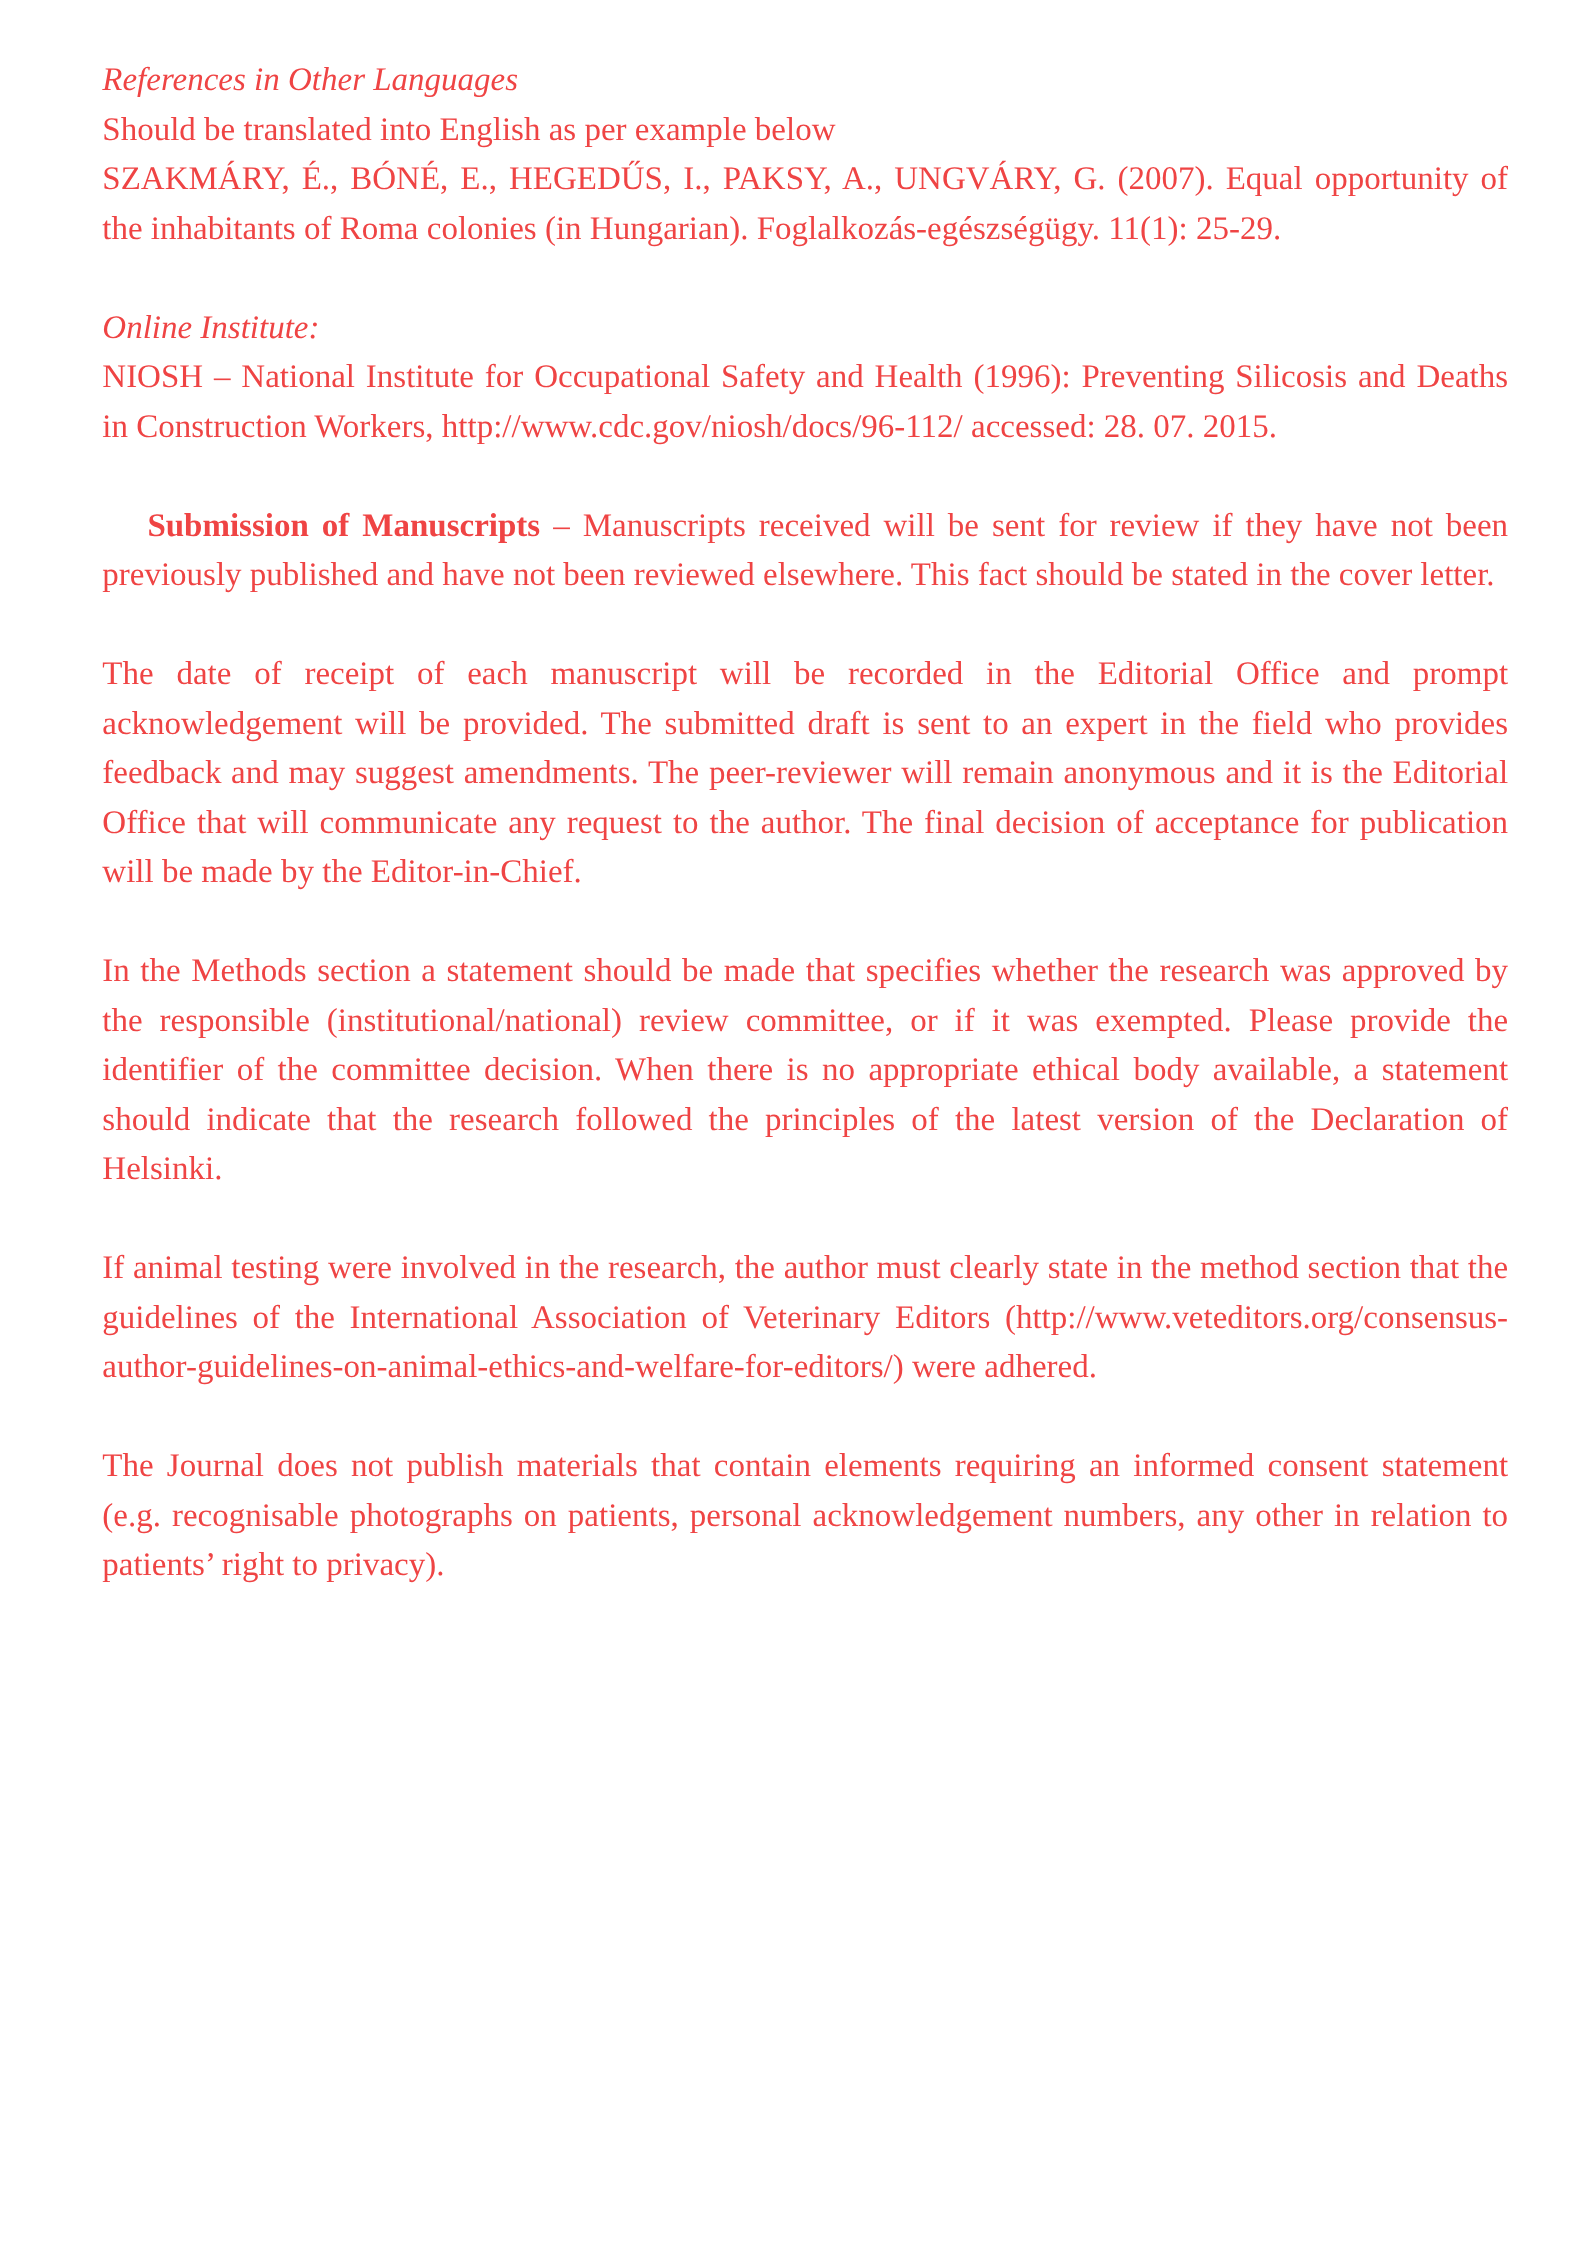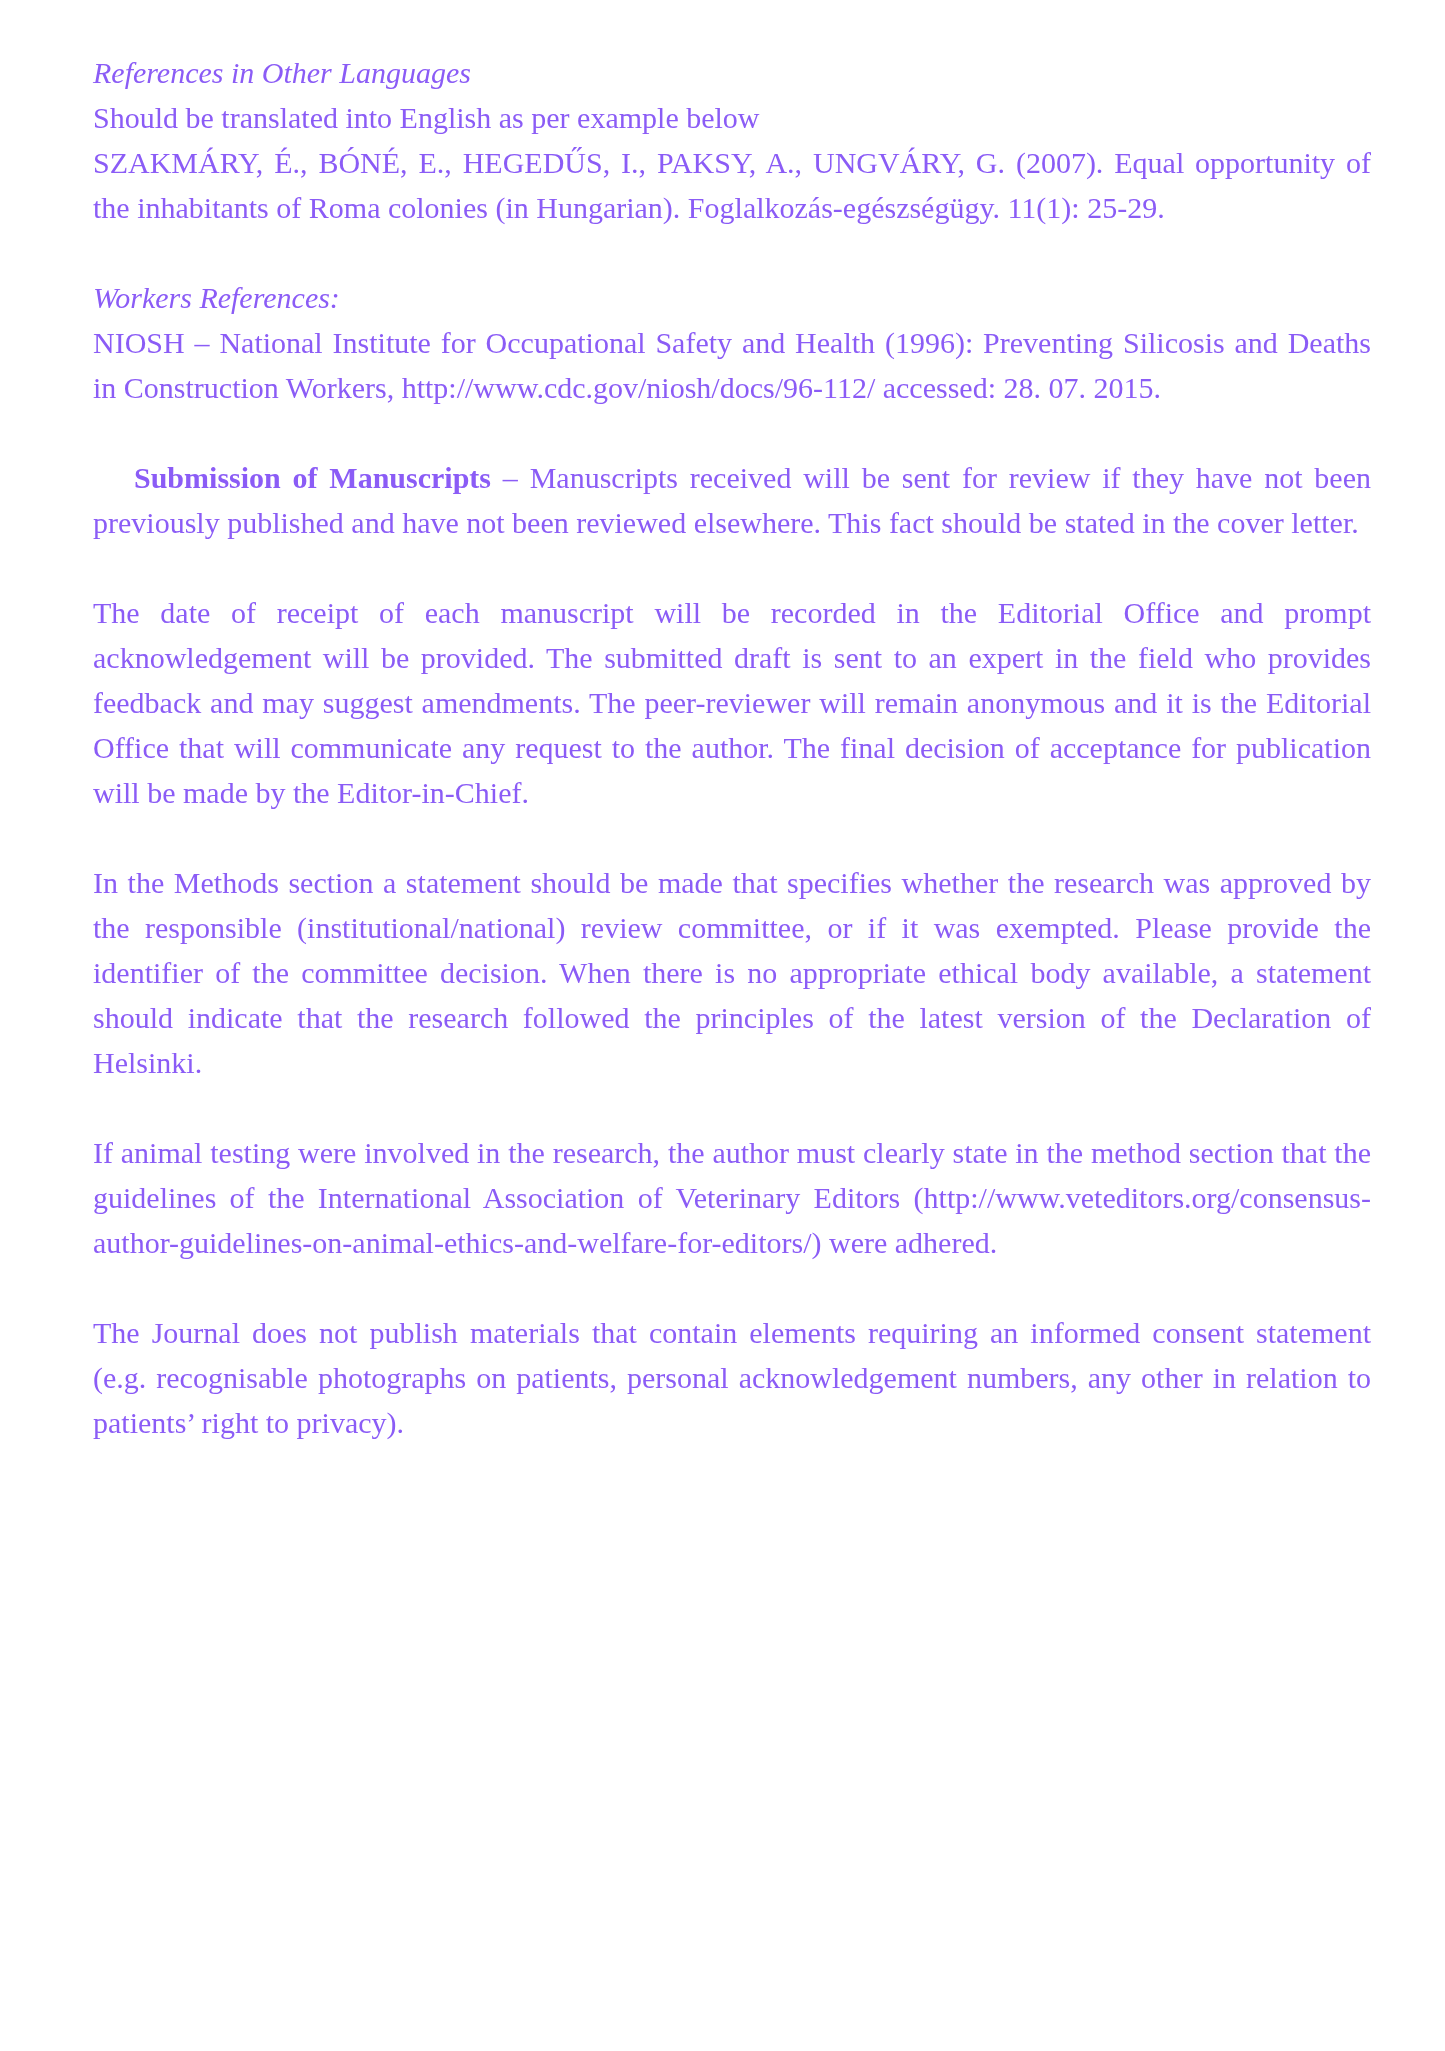--- a/index.html
+++ b/index.html
@@ -13,21 +13,21 @@
     overflow: hidden;
   }
   .doc {
     box-sizing: border-box;
     width: 1445px;
     min-height: 2051px;
     padding: 50px 74px 40px 93px;
     font-family: "Liberation Serif", "DejaVu Serif", serif;
     font-size: 30px;
     line-height: 45px;
-    color: #8b5cf6;
+    color: #ef4444;
     text-align: justify;
   }
   .doc p {
     margin: 0 0 45px 0;
     padding: 0;
   }
   .doc p.tight {
     margin-bottom: 0;
   }
   .italic {
@@ -42,21 +42,21 @@
 <body>
 
 <div class="doc">
 
   <p class="tight italic">References in Other Languages</p>
 
   <p class="tight">Should be translated into English as per example below</p>
 
   <p>SZAKMÁRY, É., BÓNÉ, E., HEGEDŰS, I., PAKSY, A., UNGVÁRY, G. (2007). Equal opportunity of the inhabitants of Roma colonies (in Hungarian). Foglalkozás-egészségügy. 11(1): 25-29.</p>
 
-  <p class="tight italic">Workers References:</p>
+  <p class="tight italic">Online Institute:</p>
 
   <p>NIOSH – National Institute for Occupational Safety and Health (1996): Preventing Silicosis and Deaths in Construction Workers, http://www.cdc.gov/niosh/docs/96-112/ accessed: 28. 07. 2015.</p>
 
   <p><span class="bold">Submission of Manuscripts</span><span> – Manuscripts received will be sent for review if they have not been previously published and have not been reviewed elsewhere. This fact should be stated in the cover letter.</span></p>
 
   <p>The date of receipt of each manuscript will be recorded in the Editorial Office and prompt acknowledgement will be provided. The submitted draft is sent to an expert in the field who provides feedback and may suggest amendments. The peer-reviewer will remain anonymous and it is the Editorial Office that will communicate any request to the author. The final decision of acceptance for publication will be made by the Editor-in-Chief.</p>
 
 
 
 

